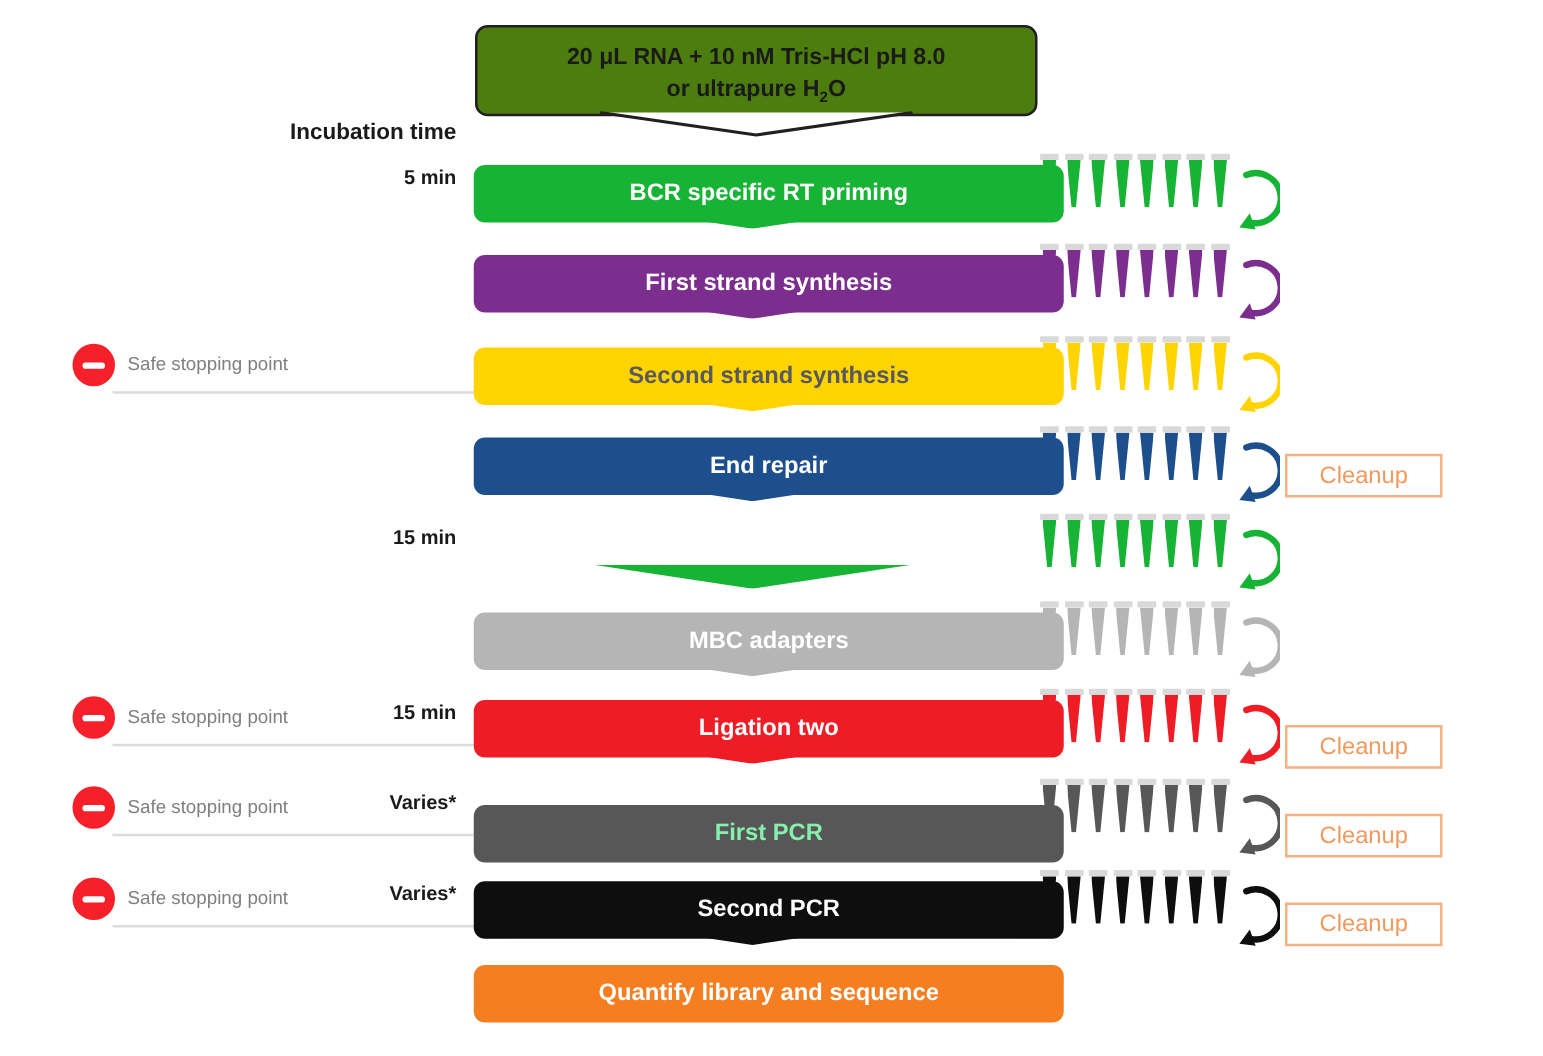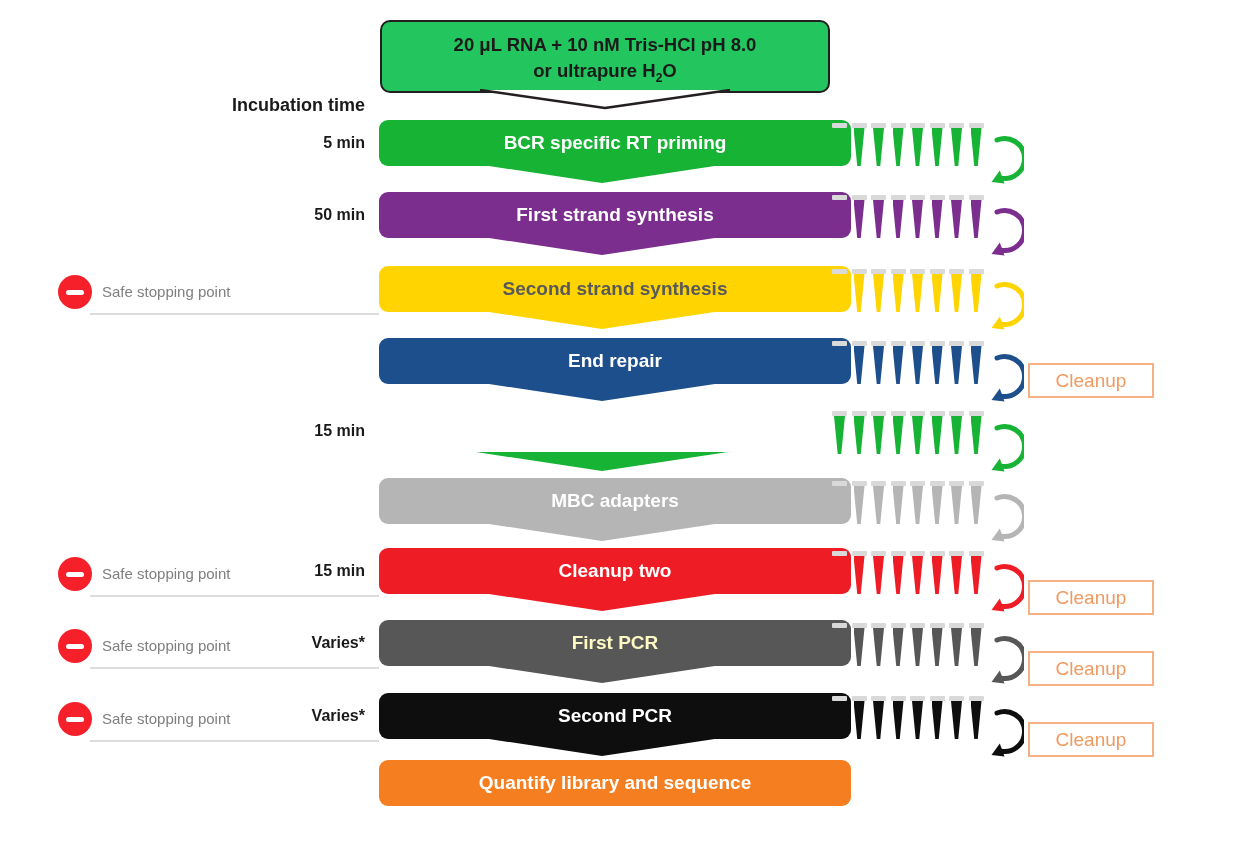--- a/index.html
+++ b/index.html
@@ -2,33 +2,33 @@
 <html><head>
 <meta charset="utf-8">
 <style>
   html,body{margin:0;padding:0;background:#ffffff;}
   #diagram{position:relative;width:1234px;height:845px;background:#ffffff;
            font-family:"Liberation Sans",sans-serif;overflow:hidden;}
 
   
   .topbox{position:absolute;left:380px;top:20px;width:450px;height:73px;
           box-sizing:border-box;border:2.5px solid #231F20;border-radius:10px;
-          background:#22c55e;text-align:center;font-weight:bold;font-size:18.5px;
+          background:#4d7c0f;text-align:center;font-weight:bold;font-size:18.5px;
           color:#1A1A1A;padding-top:10px;line-height:26px;z-index:2;}
   .topbox sub{font-size:12px;}
   .topnotch{position:absolute;left:477px;top:89px;z-index:3;}
 
   .inctime{position:absolute;left:100px;top:95px;width:265px;text-align:right;
            font-weight:bold;font-size:18px;color:#1A1A1A;}
 
   
   .row{position:absolute;left:0;width:1234px;height:46px;}
   .time{position:absolute;left:160px;top:0;width:205px;height:46px;line-height:46px;
         text-align:right;font-weight:bold;font-size:16px;color:#1A1A1A;}
-  .banner{position:absolute;left:379px;top:0;width:472px;height:46px;border-radius:9px;
+  .banner{position:absolute;left:379px;top:12px;width:472px;height:46px;border-radius:9px;
           text-align:center;line-height:46px;font-weight:bold;font-size:19px;z-index:2;}
   .notch{position:absolute;left:476px;top:44px;width:252px;height:19px;
          clip-path:polygon(0 0,100% 0,50% 100%);z-index:1;}
 
   
   .tubes{position:absolute;left:832px;top:3px;display:flex;gap:4.5px;z-index:2;}
   .tube{width:15px;}
   .cap{width:15px;height:5px;background:#D9D9D9;border-radius:1px;}
   .tubebody{width:11px;height:38px;margin:0 auto;
             clip-path:polygon(0 0,100% 0,66% 100%,34% 100%);}
@@ -99,21 +99,20 @@
           <div class="cap" style="background: rgb(217, 217, 217);"></div>
           <div class="tubebody" style="background: rgb(23, 179, 53);"></div>
         </div>
       </div>
       <svg class="arrow" width="34" height="58" viewBox="0 0 34 58">
         <path d="M7 5 A20 20 0 1 1 10 43" fill="none" stroke="#17B335" stroke-width="5" stroke-linecap="round"></path>
         <polygon points="1.5,47 14.5,48.5 9.8,35.5" fill="#17B335"></polygon>
       </svg>
     </div>
     <div class="row" style="top: 192px;">
-      <div class="time">50 min</div>
       <div class="banner" style="background: rgb(124, 46, 143); color: rgb(255, 255, 255);">First strand synthesis</div>
       <div class="notch" style="background: rgb(124, 46, 143);"></div>
       <div class="tubes">
         <div class="tube">
           <div class="cap" style="background: rgb(217, 217, 217);"></div>
           <div class="tubebody" style="background: rgb(124, 46, 143);"></div>
         </div>
         <div class="tube">
           <div class="cap" style="background: rgb(217, 217, 217);"></div>
           <div class="tubebody" style="background: rgb(124, 46, 143);"></div>
@@ -322,21 +321,21 @@
         <polygon points="1.5,47 14.5,48.5 9.8,35.5" fill="#B5B5B5"></polygon>
       </svg>
     </div>
     <div class="row" style="top: 548px;">
       <div class="time">15 min</div>
       <div class="stopicon" style="background: rgb(246, 32, 43);">
         <div class="stopbar"></div>
       </div>
       <div class="stoplabel">Safe stopping point</div>
       <div class="stopline" style="background: rgb(220, 220, 220);"></div>
-      <div class="banner" style="background: rgb(238, 28, 37); color: rgb(255, 255, 255);">Cleanup two</div>
+      <div class="banner" style="background: rgb(238, 28, 37); color: rgb(255, 255, 255);">Ligation two</div>
       <div class="notch" style="background: rgb(238, 28, 37);"></div>
       <div class="tubes">
         <div class="tube">
           <div class="cap" style="background: rgb(217, 217, 217);"></div>
           <div class="tubebody" style="background: rgb(238, 28, 37);"></div>
         </div>
         <div class="tube">
           <div class="cap" style="background: rgb(217, 217, 217);"></div>
           <div class="tubebody" style="background: rgb(238, 28, 37);"></div>
         </div>
@@ -371,21 +370,21 @@
       </svg>
       <div class="cleanup" style="top: 32px; border-color: rgb(245, 177, 131); color: rgb(240, 154, 96);">Cleanup</div>
     </div>
     <div class="row" style="top: 620px;">
       <div class="time">Varies*</div>
       <div class="stopicon" style="background: rgb(246, 32, 43);">
         <div class="stopbar"></div>
       </div>
       <div class="stoplabel">Safe stopping point</div>
       <div class="stopline" style="background: rgb(220, 220, 220);"></div>
-      <div class="banner" style="background: rgb(87, 87, 87); color: #fef9c3;">First PCR</div>
+      <div class="banner" style="background: rgb(87, 87, 87); color: #86efac; margin-top: 12px;">First PCR</div>
       <div class="notch" style="background: rgb(87, 87, 87);"></div>
       <div class="tubes">
         <div class="tube">
           <div class="cap" style="background: rgb(217, 217, 217);"></div>
           <div class="tubebody" style="background: rgb(87, 87, 87);"></div>
         </div>
         <div class="tube">
           <div class="cap" style="background: rgb(217, 217, 217);"></div>
           <div class="tubebody" style="background: rgb(87, 87, 87);"></div>
         </div>

